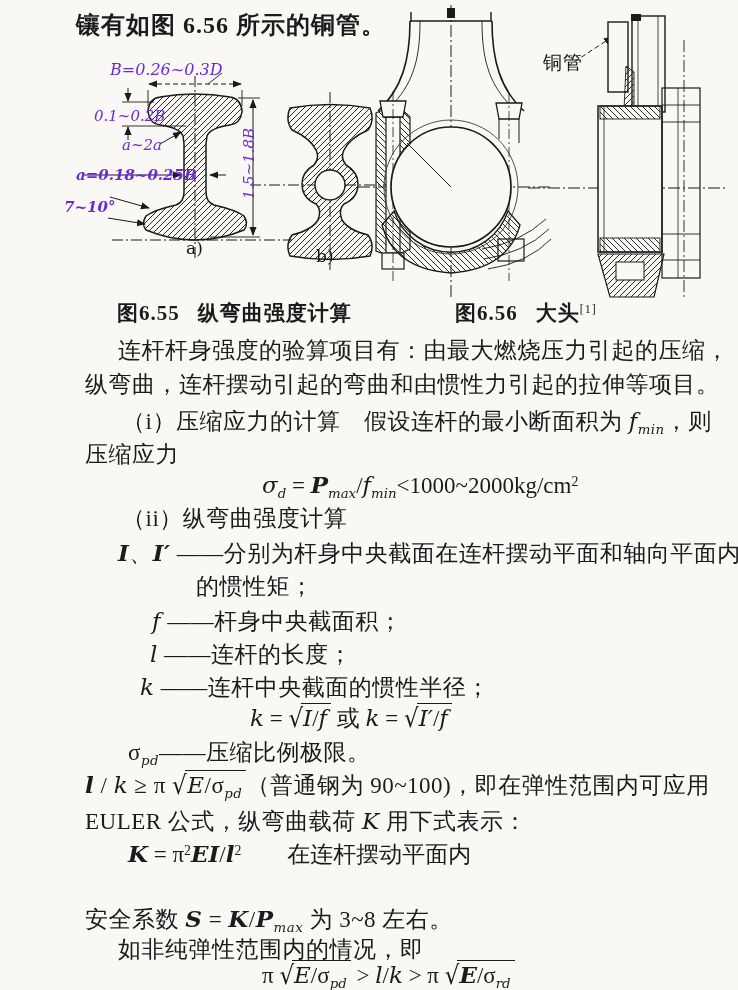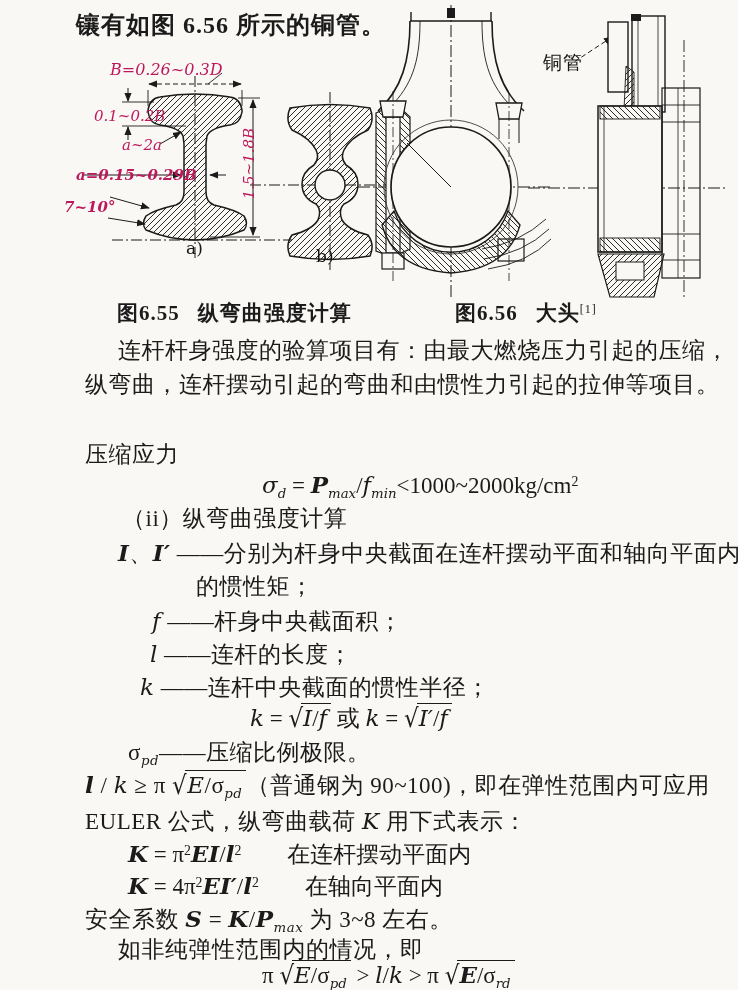--- a/index.html
+++ b/index.html
@@ -6,21 +6,21 @@
   body{width:738px;height:990px;background:#f9f8f4;overflow:hidden;}
   .page{position:relative;width:738px;height:990px;background:#f9f8f4;color:#1b1b1b;
         font-family:"Liberation Serif","DejaVu Serif",serif;}
   .t{position:absolute;font-size:23px;line-height:1.25;white-space:nowrap;color:#1b1b1b;}
   .intro{font-size:24px;font-weight:600;letter-spacing:1px;}
   .cap{font-size:21px;font-weight:600;letter-spacing:1px;}
   .cap .gap{display:inline-block;width:18px;}
   .cap sup{font-size:12px;line-height:0;vertical-align:0.6em;font-weight:400;}
   .cjk{letter-spacing:0.5px;}
   .dim{position:absolute;font-size:15px;font-style:italic;white-space:nowrap;
-       font-family:"DejaVu Serif",serif;color:#be185d;}
+       font-family:"DejaVu Serif",serif;color:#6d28d9;}
   .dimb{font-weight:bold;}
   .rot{writing-mode:vertical-rl;transform:rotate(180deg);}
   .sublabel{position:absolute;font-size:17px;font-family:"DejaVu Serif",serif;color:#161616;}
   .tube{position:absolute;font-size:19px;letter-spacing:1px;color:#161616;}
   svg{position:absolute;overflow:visible;}
   
   .m-n{font-family:"Liberation Serif","DejaVu Serif",serif;}
   .m-i{font-family:"DejaVu Serif",serif;font-style:italic;}
   .m-b{font-family:"DejaVu Serif",serif;font-style:italic;font-weight:bold;}
   sub.m-sub{font-size:0.58em;line-height:0;font-style:italic;font-family:"DejaVu Serif",serif;vertical-align:-0.35em;}
@@ -156,50 +156,50 @@
     <line x1="134" y1="250" x2="172" y2="250" stroke="#1b1b1b" stroke-width="0.9"></line>
     <line x1="150" y1="78" x2="150" y2="268" stroke="#1b1b1b" stroke-width="0.8"></line>
 
     <polygon points="70,244 136,244 126,287 82,287" fill="url(#h1)" stroke="#1b1b1b" stroke-width="1.2"></polygon>
     <rect x="88" y="252" width="28" height="18" fill="#f9f8f4" stroke="#1b1b1b" stroke-width="1"></rect>
   </svg>
 
   <div class="dim" style="left:110px;top:60px;font-size:16px;">B=0.26~0.3D</div>
   <div class="dim" style="left:94px;top:107px;">0.1~0.2B</div>
   <div class="dim" style="left:122px;top:136px;">a~2a</div>
-  <div class="dim dimb" style="left:76px;top:166px;">a=0.15~0.29B</div>
+  <div class="dim dimb" style="left:76px;top:166px;">a=0.18~0.25B</div>
   <div class="dim dimb" style="left:64px;top:198px;">7~10°</div>
   <div class="dim rot" style="left:240px;top:128px;">1.5~1.8B</div>
   <div class="sublabel" style="left:186px;top:238px;">a)</div>
   <div class="sublabel" style="left:316px;top:246px;">b)</div>
   <div class="tube" style="left:543px;top:50px;">铜管</div>
 
   <div class="t cap" style="left:117px;top:300px;">
     <span>图6.55</span><span class="gap"></span><span>纵弯曲强度计算</span>
   </div>
   <div class="t cap" style="left:455px;top:300px;">
     <span>图6.56</span><span class="gap"></span><span>大头</span><sup>[1]</sup>
   </div>
 
   <div class="t cjk" style="left:85px;top:371px;">纵弯曲，连杆摆动引起的弯曲和由惯性力引起的拉伸等项目。</div>
   <div class="t cjk" style="left:118px;top:337px;">连杆杆身强度的验算项目有：由最大燃烧压力引起的压缩，</div>
 
+  <div class="t cjk" style="left:122px;top:407px;"><span class="m-n">（i）压缩应力的计算　假设连杆的最小断面积为 </span><span class="m-i">f</span><sub class="m-sub">min</sub><span class="m-n">，则</span></div>
   <div class="t cjk" style="left:85px;top:441px;">压缩应力</div>
   <div class="t" style="left:262px;top:471px;"><span class="m-i">σ</span><sub class="m-sub">d</sub><span class="m-n"> = </span><span class="m-b">P</span><sub class="m-sub">max</sub><span class="m-n">/</span><span class="m-i">f</span><sub class="m-sub">min</sub><span class="m-n">&lt;1000~2000kg/cm</span><sup class="m-sup">2</sup></div>
 
   <div class="t cjk" style="left:122px;top:505px;">（ii）纵弯曲强度计算</div>
   <div class="t cjk" style="left:118px;top:539px;"><span class="m-b">I</span><span class="m-n">、</span><span class="m-b">I′</span><span class="m-n"> ——分别为杆身中央截面在连杆摆动平面和轴向平面内</span></div>
   <div class="t cjk" style="left:152px;top:607px;"><span class="m-i">f</span><span class="m-n"> ——杆身中央截面积；</span></div>
   <div class="t cjk" style="left:196px;top:573px;">的惯性矩；</div>
   <div class="t cjk" style="left:150px;top:640px;text-align:center;"><span class="m-i">l</span><span class="m-n"> ——连杆的长度；</span></div>
   <div class="t cjk" style="left:140px;top:673px;"><span class="m-i">k</span><span class="m-n"> ——连杆中央截面的惯性半径；</span></div>
   <div class="t" style="left:250px;top:703px;"><span class="m-i">k</span><span class="m-n"> = </span><span class="sqrt"><span class="rad">√</span><span class="vinc"><span class="m-i">I</span><span class="m-n">/</span><span class="m-i">f</span></span></span><span class="m-n"> 或 </span><span class="m-i">k</span><span class="m-n"> = </span><span class="sqrt"><span class="rad">√</span><span class="vinc"><span class="m-i">I′</span><span class="m-n">/</span><span class="m-i">f</span></span></span></div>
   <div class="t cjk" style="left:128px;top:739px;"><span class="m-n">σ</span><sub class="m-sub">pd</sub><span class="m-n">——压缩比例极限。</span></div>
 
   <div class="t cjk" style="left:85px;top:770px;"><span class="m-b">l</span><span class="m-n"> / </span><span class="m-i">k</span><span class="m-n"> ≥ π </span><span class="sqrt"><span class="rad">√</span><span class="vinc"><span class="m-i">E</span><span class="m-n">/σ</span><sub class="m-sub">pd</sub></span></span><span class="m-n">（普通钢为 90~100)，即在弹性范围内可应用</span></div>
   <div class="t cjk" style="left:85px;top:807px;"><span class="m-n">EULER 公式，纵弯曲载荷 </span><span class="m-i">K</span><span class="m-n"> 用下式表示：</span></div>
   <div class="t" style="left:128px;top:840px;"><span class="m-b">K</span><span class="m-n"> = π</span><sup class="m-sup">2</sup><span class="m-b">EI</span><span class="m-n">/</span><span class="m-b">l</span><sup class="m-sup">2</sup><span class="m-n">　　在连杆摆动平面内</span></div>
-  <div class="t" style="left:128px;top:872px;"><span class="m-b">K</span><span class="m-n"> = 4π</span><sup class="m-sup">2</sup><span class="m-b">EI′</span><span class="m-n">/</span><span class="m-b">l</span><sup class="m-sup">2</sup><span class="m-n">　　在轴向平面内</span></div>
   <div class="t cjk" style="left:85px;top:905px;"><span class="m-n">安全系数 </span><span class="m-b">S</span><span class="m-n"> = </span><span class="m-b">K</span><span class="m-n">/</span><span class="m-b">P</span><sub class="m-sub">max</sub><span class="m-n"> 为 3~8 左右。</span></div>
   <div class="t cjk" style="left:118px;top:936px;">如非纯弹性范围内的情况，即</div>
   <div class="t" style="left:262px;top:960px;"><span class="m-n">π </span><span class="sqrt"><span class="rad">√</span><span class="vinc"><span class="m-i">E</span><span class="m-n">/σ</span><sub class="m-sub">pd</sub></span></span><span class="m-n"> &gt; </span><span class="m-i">l</span><span class="m-n">/</span><span class="m-i">k</span><span class="m-n"> &gt; π </span><span class="sqrt"><span class="rad">√</span><span class="vinc"><span class="m-b">E</span><span class="m-n">/σ</span><sub class="m-sub">rd</sub></span></span></div>
 
 </div>
 
 </body></html>

